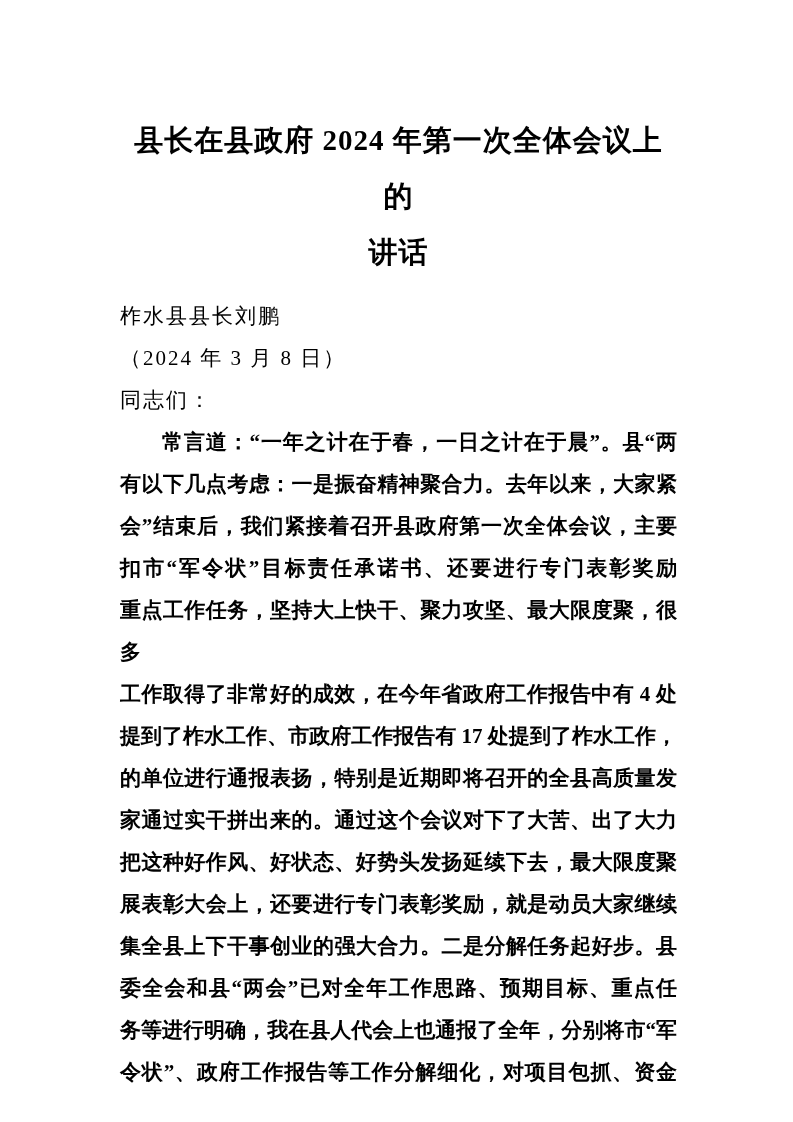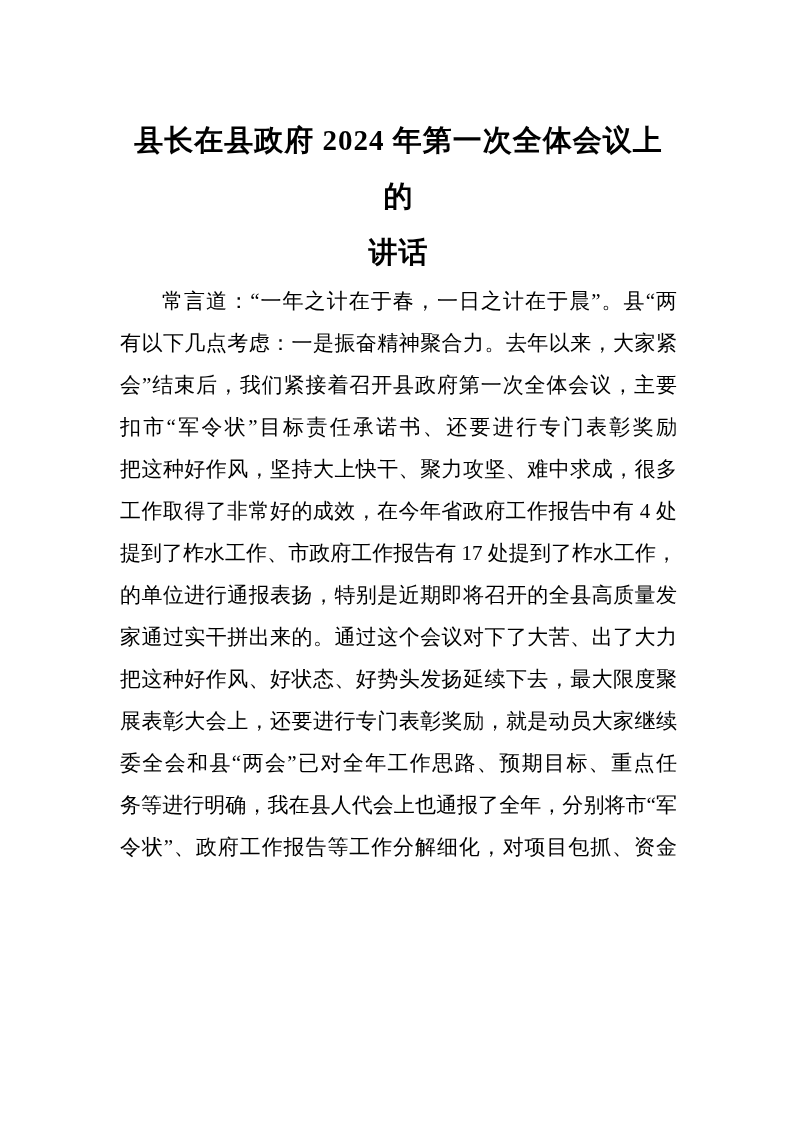--- a/index.html
+++ b/index.html
@@ -37,48 +37,55 @@
     letter-spacing: 2px;
     text-align: left;
   }
   .body-block {
     font-size: 21px;
     line-height: 42px;
   }
   .body-line {
     text-align: justify;
     text-align-last: justify;
+    font-weight: bold;
   }
   .indent-first {
     padding-left: 42px;
   }
 </style>
 </head>
 <body>
 
 <div class="page">
   <div class="content">
 
     <h1 class="doc-title">
       <div>县长在县政府 2024 年第一次全体会议上的</div>
       <div>讲话</div>
     </h1>
 
+    <div class="meta-block">
+      <div>柞水县县长刘鹏</div>
+      <div>（2024 年 3 月 8 日）</div>
+      <div>同志们：</div>
+    </div>
 
     <div class="body-block">
       <div class="body-line indent-first">常言道：“一年之计在于春，一日之计在于晨”。县“两</div>
       <div class="body-line">有以下几点考虑：一是振奋精神聚合力。去年以来，大家紧</div>
       <div class="body-line">会”结束后，我们紧接着召开县政府第一次全体会议，主要</div>
       <div class="body-line">扣市“军令状”目标责任承诺书、还要进行专门表彰奖励</div>
-      <div class="body-line">把这种好作风，坚持大上快干、聚力攻坚、难中求成，很多</div>
+      <div class="body-line">重点工作任务，坚持大上快干、聚力攻坚、最大限度聚，很多</div>
       <div class="body-line">工作取得了非常好的成效，在今年省政府工作报告中有 4 处</div>
       <div class="body-line">提到了柞水工作、市政府工作报告有 17 处提到了柞水工作，</div>
       <div class="body-line">的单位进行通报表扬，特别是近期即将召开的全县高质量发</div>
       <div class="body-line">家通过实干拼出来的。通过这个会议对下了大苦、出了大力</div>
       <div class="body-line">把这种好作风、好状态、好势头发扬延续下去，最大限度聚</div>
       <div class="body-line">展表彰大会上，还要进行专门表彰奖励，就是动员大家继续</div>
+      <div class="body-line">集全县上下干事创业的强大合力。二是分解任务起好步。县</div>
       <div class="body-line">委全会和县“两会”已对全年工作思路、预期目标、重点任</div>
       <div class="body-line">务等进行明确，我在县人代会上也通报了全年，分别将市“军</div>
       <div class="body-line">令状”、政府工作报告等工作分解细化，对项目包抓、资金</div>
     </div>
 
   </div>
 </div>
 
 </body></html>

